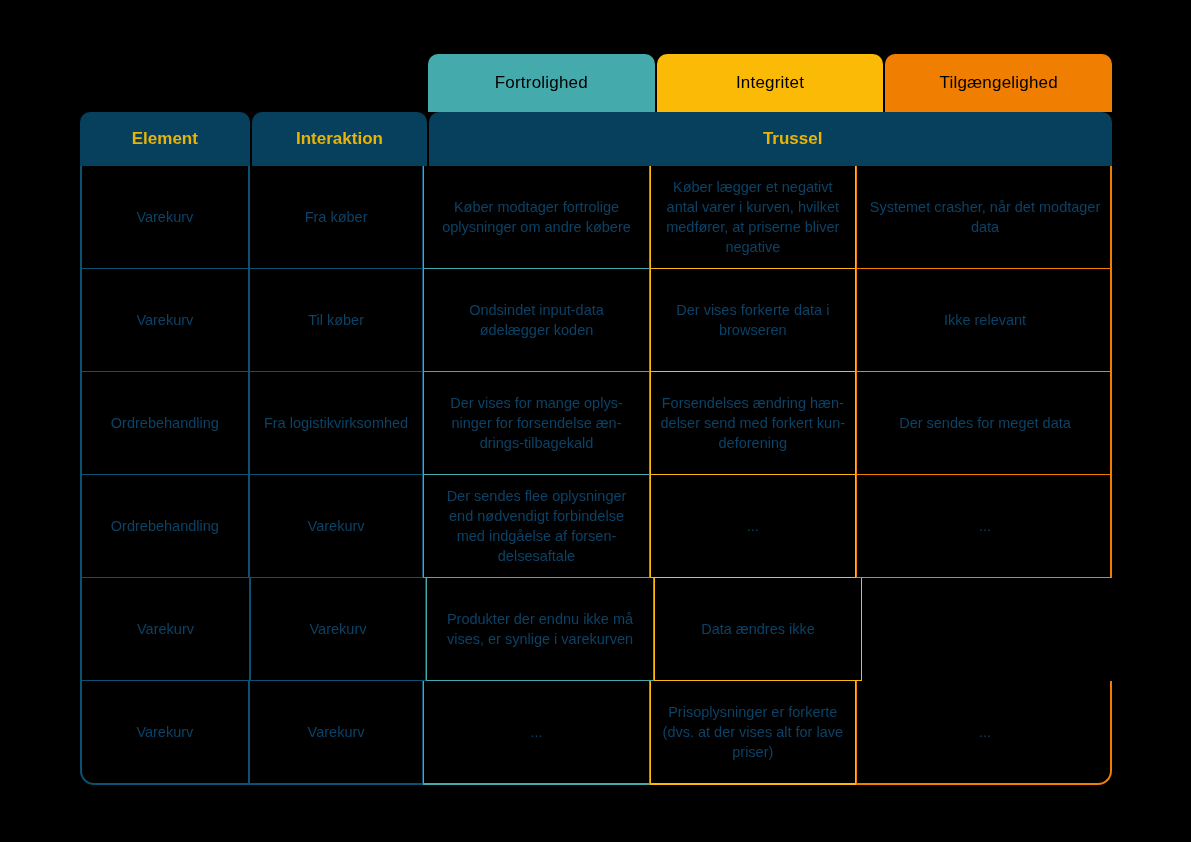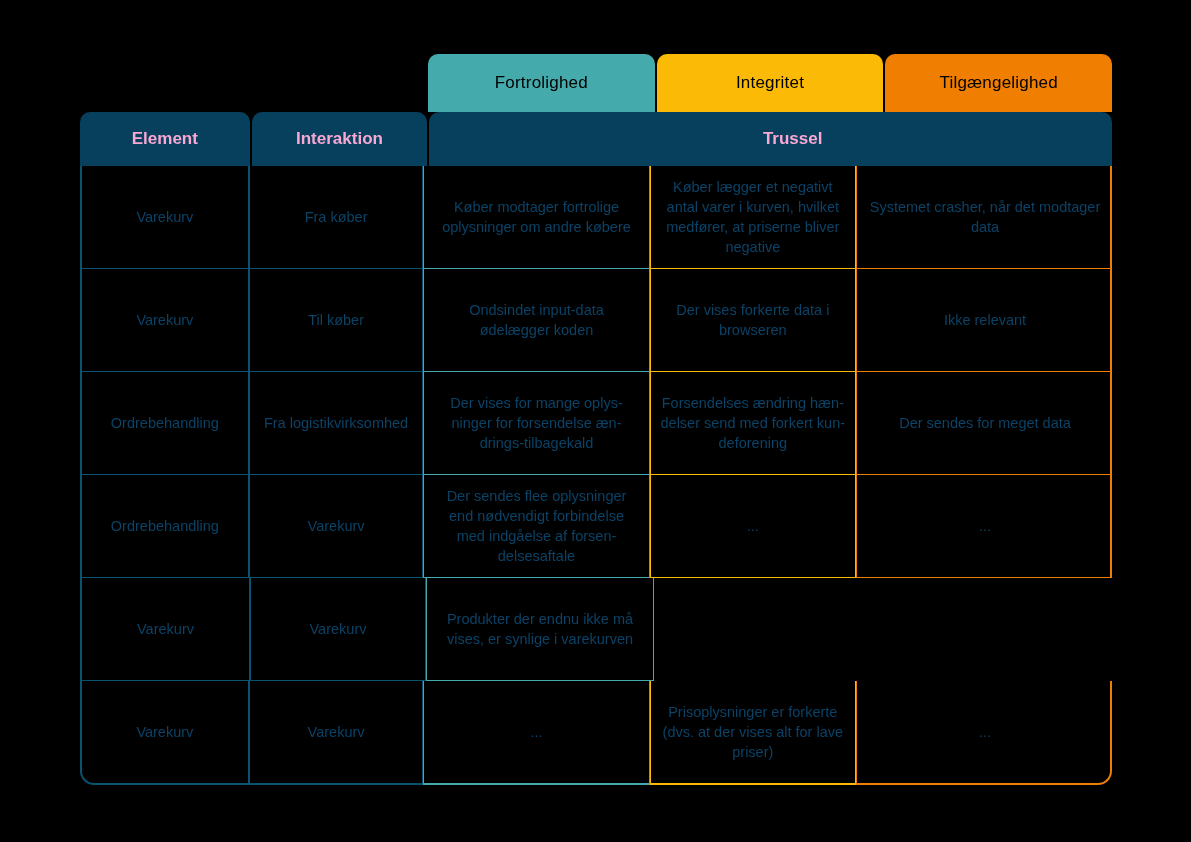--- a/index.html
+++ b/index.html
@@ -46,21 +46,21 @@
   #header-row {
     position: absolute;
     left: 80px;
     top: 112px;
     width: 1032px;
     height: 54px;
     display: flex;
   }
   .hdr-cell {
     background: #06405C;
-    color: #f9a8d4;
+    color: #eab308;
     font-size: 17px;
     font-weight: bold;
     display: flex;
     align-items: center;
     justify-content: center;
     height: 100%;
     box-sizing: border-box;
     margin-right: 2px;
     border-radius: 10px 10px 0 0;
   }
@@ -213,20 +213,23 @@
     <div class="row">
       <div class="cell c-element">
         <span>Varekurv</span>
       </div>
       <div class="cell c-interakt">
         <span>Varekurv</span>
       </div>
       <div class="cell c-conf">
         <span>Produkter der endnu ikke må vises, er synlige i varekurven</span>
       </div>
+      <div class="cell c-integ">
+        <span>Data ændres ikke</span>
+      </div>
     </div>
     <div class="row">
       <div class="cell c-element">
         <span>Varekurv</span>
       </div>
       <div class="cell c-interakt">
         <span>Varekurv</span>
       </div>
       <div class="cell c-conf">
         <span>...</span>

